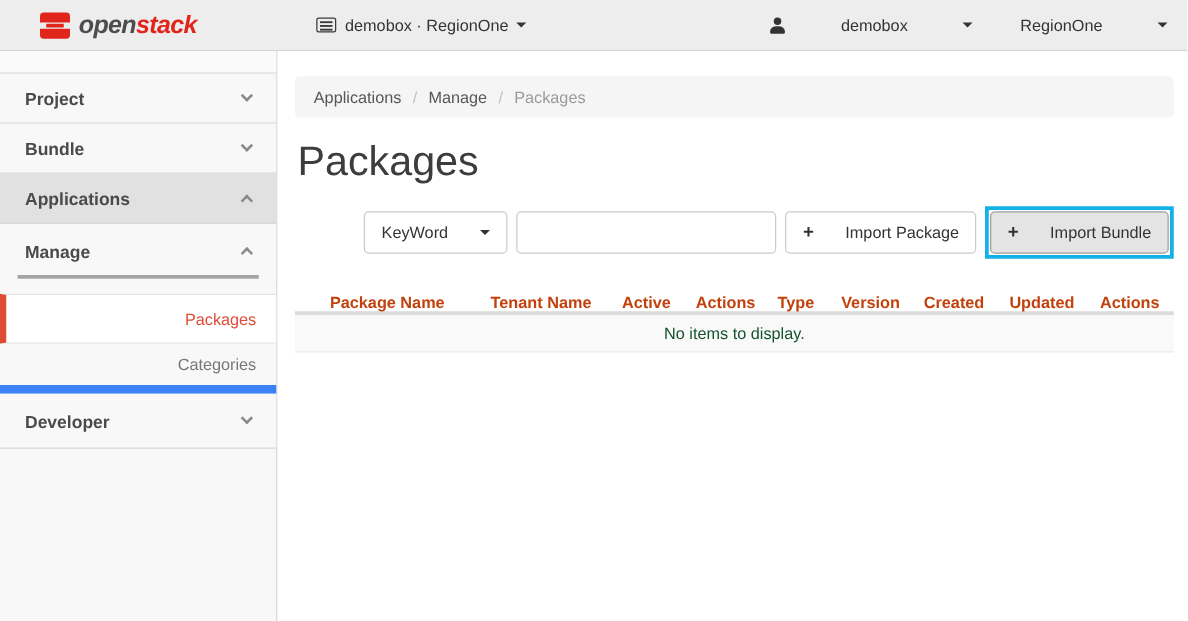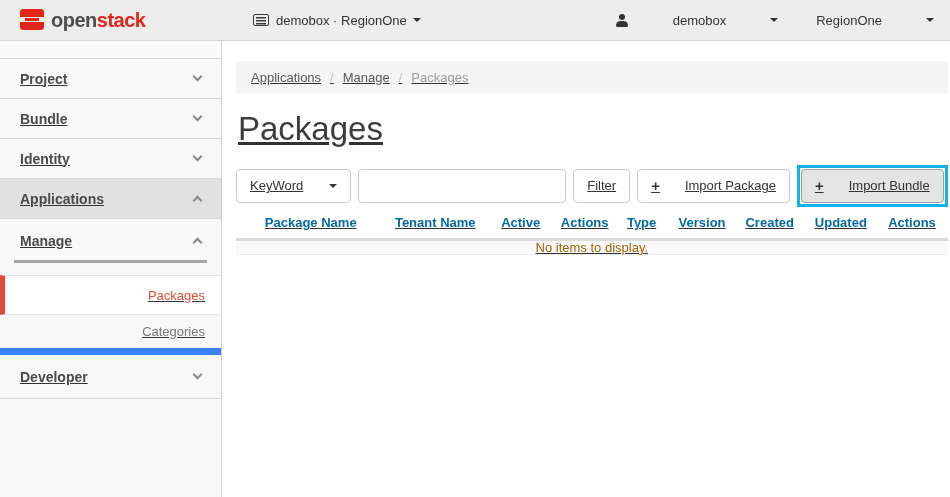--- a/index.html
+++ b/index.html
@@ -12,21 +12,21 @@
   body{
     width:950px;height:497px;overflow:hidden;background:#fff;
     font-family:"Liberation Sans",sans-serif;color:#333;
     position:relative;
   }
   
   .topbar{
     height:41px;background:#ededed;border-bottom:1px solid #d5d5d5;
     display:flex;align-items:center;
   }
-  .brand{width:222px;display:flex;align-items:flex-start;padding-left:20px;}
+  .brand{width:222px;display:flex;align-items:center;padding-left:32px;font-style:italic;}
   .logo-cube{position:relative;width:24px;height:21px;background:var(--brand-red);border-radius:3px;flex:0 0 auto;}
   .logo-cube::before{content:"";position:absolute;left:-3px;right:-3px;top:8px;height:5px;background:#ededed;}
   .logo-cube::after{content:"";position:absolute;left:5px;right:5px;top:9px;height:3px;background:var(--brand-red);}
   .wordmark{font-size:20px;font-weight:bold;color:#4d4d4d;margin-left:7px;letter-spacing:-0.5px;}
   .wordmark .red{color:var(--brand-red);}
   .context-switcher{
     margin-left:31px;display:flex;align-items:center;font-size:13px;color:#333;cursor:pointer;text-align:center;
   }
   .listicon{
     display:inline-block;width:16px;height:12px;border:1px solid #3a3a3a;border-radius:2px;margin-right:7px;
@@ -34,21 +34,21 @@
     background-size:10px 1.5px;background-position:2px 2px,2px 5px,2px 8px;background-repeat:no-repeat;
   }
   .topbar-right{margin-left:auto;display:flex;align-items:center;gap:38px;padding-right:16px;}
   .top-menu{display:flex;align-items:center;font-size:13px;color:#333;cursor:pointer;gap:38px;}
   .caret{display:inline-block;width:0;height:0;border-left:4px solid transparent;border-right:4px solid transparent;border-top:4px solid #333;margin-left:6px;}
   .person{position:relative;width:13px;height:13px;display:inline-block;margin-right:6px;}
   .person::before{content:"";position:absolute;top:0;left:3.5px;width:6px;height:6px;border-radius:50%;background:#333;}
   .person::after{content:"";position:absolute;bottom:0;left:0.5px;width:12px;height:6px;border-radius:6px 6px 2px 2px;background:#333;}
 
   
-  .layout{display:flex;height:456px;text-decoration:underline;}
+  .layout{display:flex;height:456px;}
   .sidebar{width:222px;flex:0 0 222px;background:#f8f8f8;border-right:1px solid #d1d1d1;}
   .side-strip{height:18px;border-bottom:1px solid #d8d8d8;background:#fafafa;}
   .nav-l1{
     height:40px;border-bottom:1px solid #d8d8d8;display:flex;align-items:center;justify-content:space-between;
     padding:0 20px;font-size:14px;font-weight:bold;color:#4a4a4a;cursor:pointer;background:#f8f8f8;
   }
   .nav-l1.open{background:#e1e1e1;}
   .chev{width:7px;height:7px;border-right:2px solid #8a8a8a;border-bottom:2px solid #8a8a8a;flex:0 0 auto;}
   .chev.down{transform:rotate(45deg);margin-top:-4px;}
   .chev.up{transform:rotate(-135deg);margin-bottom:-4px;}
@@ -90,27 +90,27 @@
     gap:20px;
   }
   .btn .plus{font-weight:bold;font-size:15px;margin-right:5px;}
   .search-input{
     width:208px;height:34px;border:1px solid #cbcbcb;border-radius:4px;padding:0 10px;font-size:13px;outline:none;
     font-family:"Liberation Sans",sans-serif;
   }
   .highlight-box{border:3px solid var(--highlight-cyan);padding:1px;display:flex;align-items:center;}
   .btn.active-state{background:#e4e4e4;border-color:#9e9e9e;}
 
-  .table-head{display:flex;align-items:center;height:30px;margin-top:1px;font-size:13px;font-weight:bold;color:#0369a1;}
+  .table-head{display:flex;align-items:flex-end;height:30px;margin-top:12px;font-size:13px;font-weight:bold;color:#c2410c;}
   .th{text-align:center;cursor:pointer;}
   .c0{width:21%;}.c1{width:14%;}.c2{width:10%;}.c3{width:8%;}.c4{width:8%;}
   .c5{width:9%;}.c6{width:10%;}.c7{width:10%;}.c8{width:10%;}
   .empty-row{
-    border-top:3px solid #dcdcdc;border-bottom:1px solid #ececec;background:#f9f9f9;height:17px;
-    display:flex;align-items:center;justify-content:center;font-size:13px;color:#a16207;
+    border-top:3px solid #dcdcdc;border-bottom:1px solid #ececec;background:#f9f9f9;height:33px;
+    display:flex;align-items:center;justify-content:center;font-size:13px;color:#14532d;
   }
 </style>
 </head>
 <body>
 
 <div class="topbar">
   <div class="brand">
     <span class="logo-cube"></span>
     <span class="wordmark"><span>open</span><span class="red">stack</span></span>
   </div>
@@ -136,24 +136,20 @@
 
   <div class="sidebar">
     <div class="side-strip"></div>
 
     <div class="nav-l1">
       <span>Project</span>
       <span class="chev down"></span>
     </div>
     <div class="nav-l1">
       <span>Bundle</span>
-      <span class="chev down"></span>
-    </div>
-    <div class="nav-l1">
-      <span>Identity</span>
       <span class="chev down"></span>
     </div>
     <div class="nav-l1 open">
       <span>Applications</span>
       <span class="chev up"></span>
     </div>
 
     <div class="nav-l2-wrap gap">
       <div class="nav-l2">
         <span>Manage</span>
@@ -186,23 +182,20 @@
     </div>
 
     <h1 class="page-title">Packages</h1>
 
     <div class="toolbar">
       <button class="btn">
         <span>KeyWord</span>
         <span class="caret"></span>
       </button>
       <input class="search-input" type="text" value="" style="">
-      <button class="btn">
-        <span>Filter</span>
-      </button>
       <button class="btn">
         <span class="plus">+</span>
         <span>Import Package</span>
       </button>
       <span class="highlight-box">
         <button class="btn active-state">
           <span class="plus">+</span>
           <span>Import Bundle</span>
         </button>
       </span>

